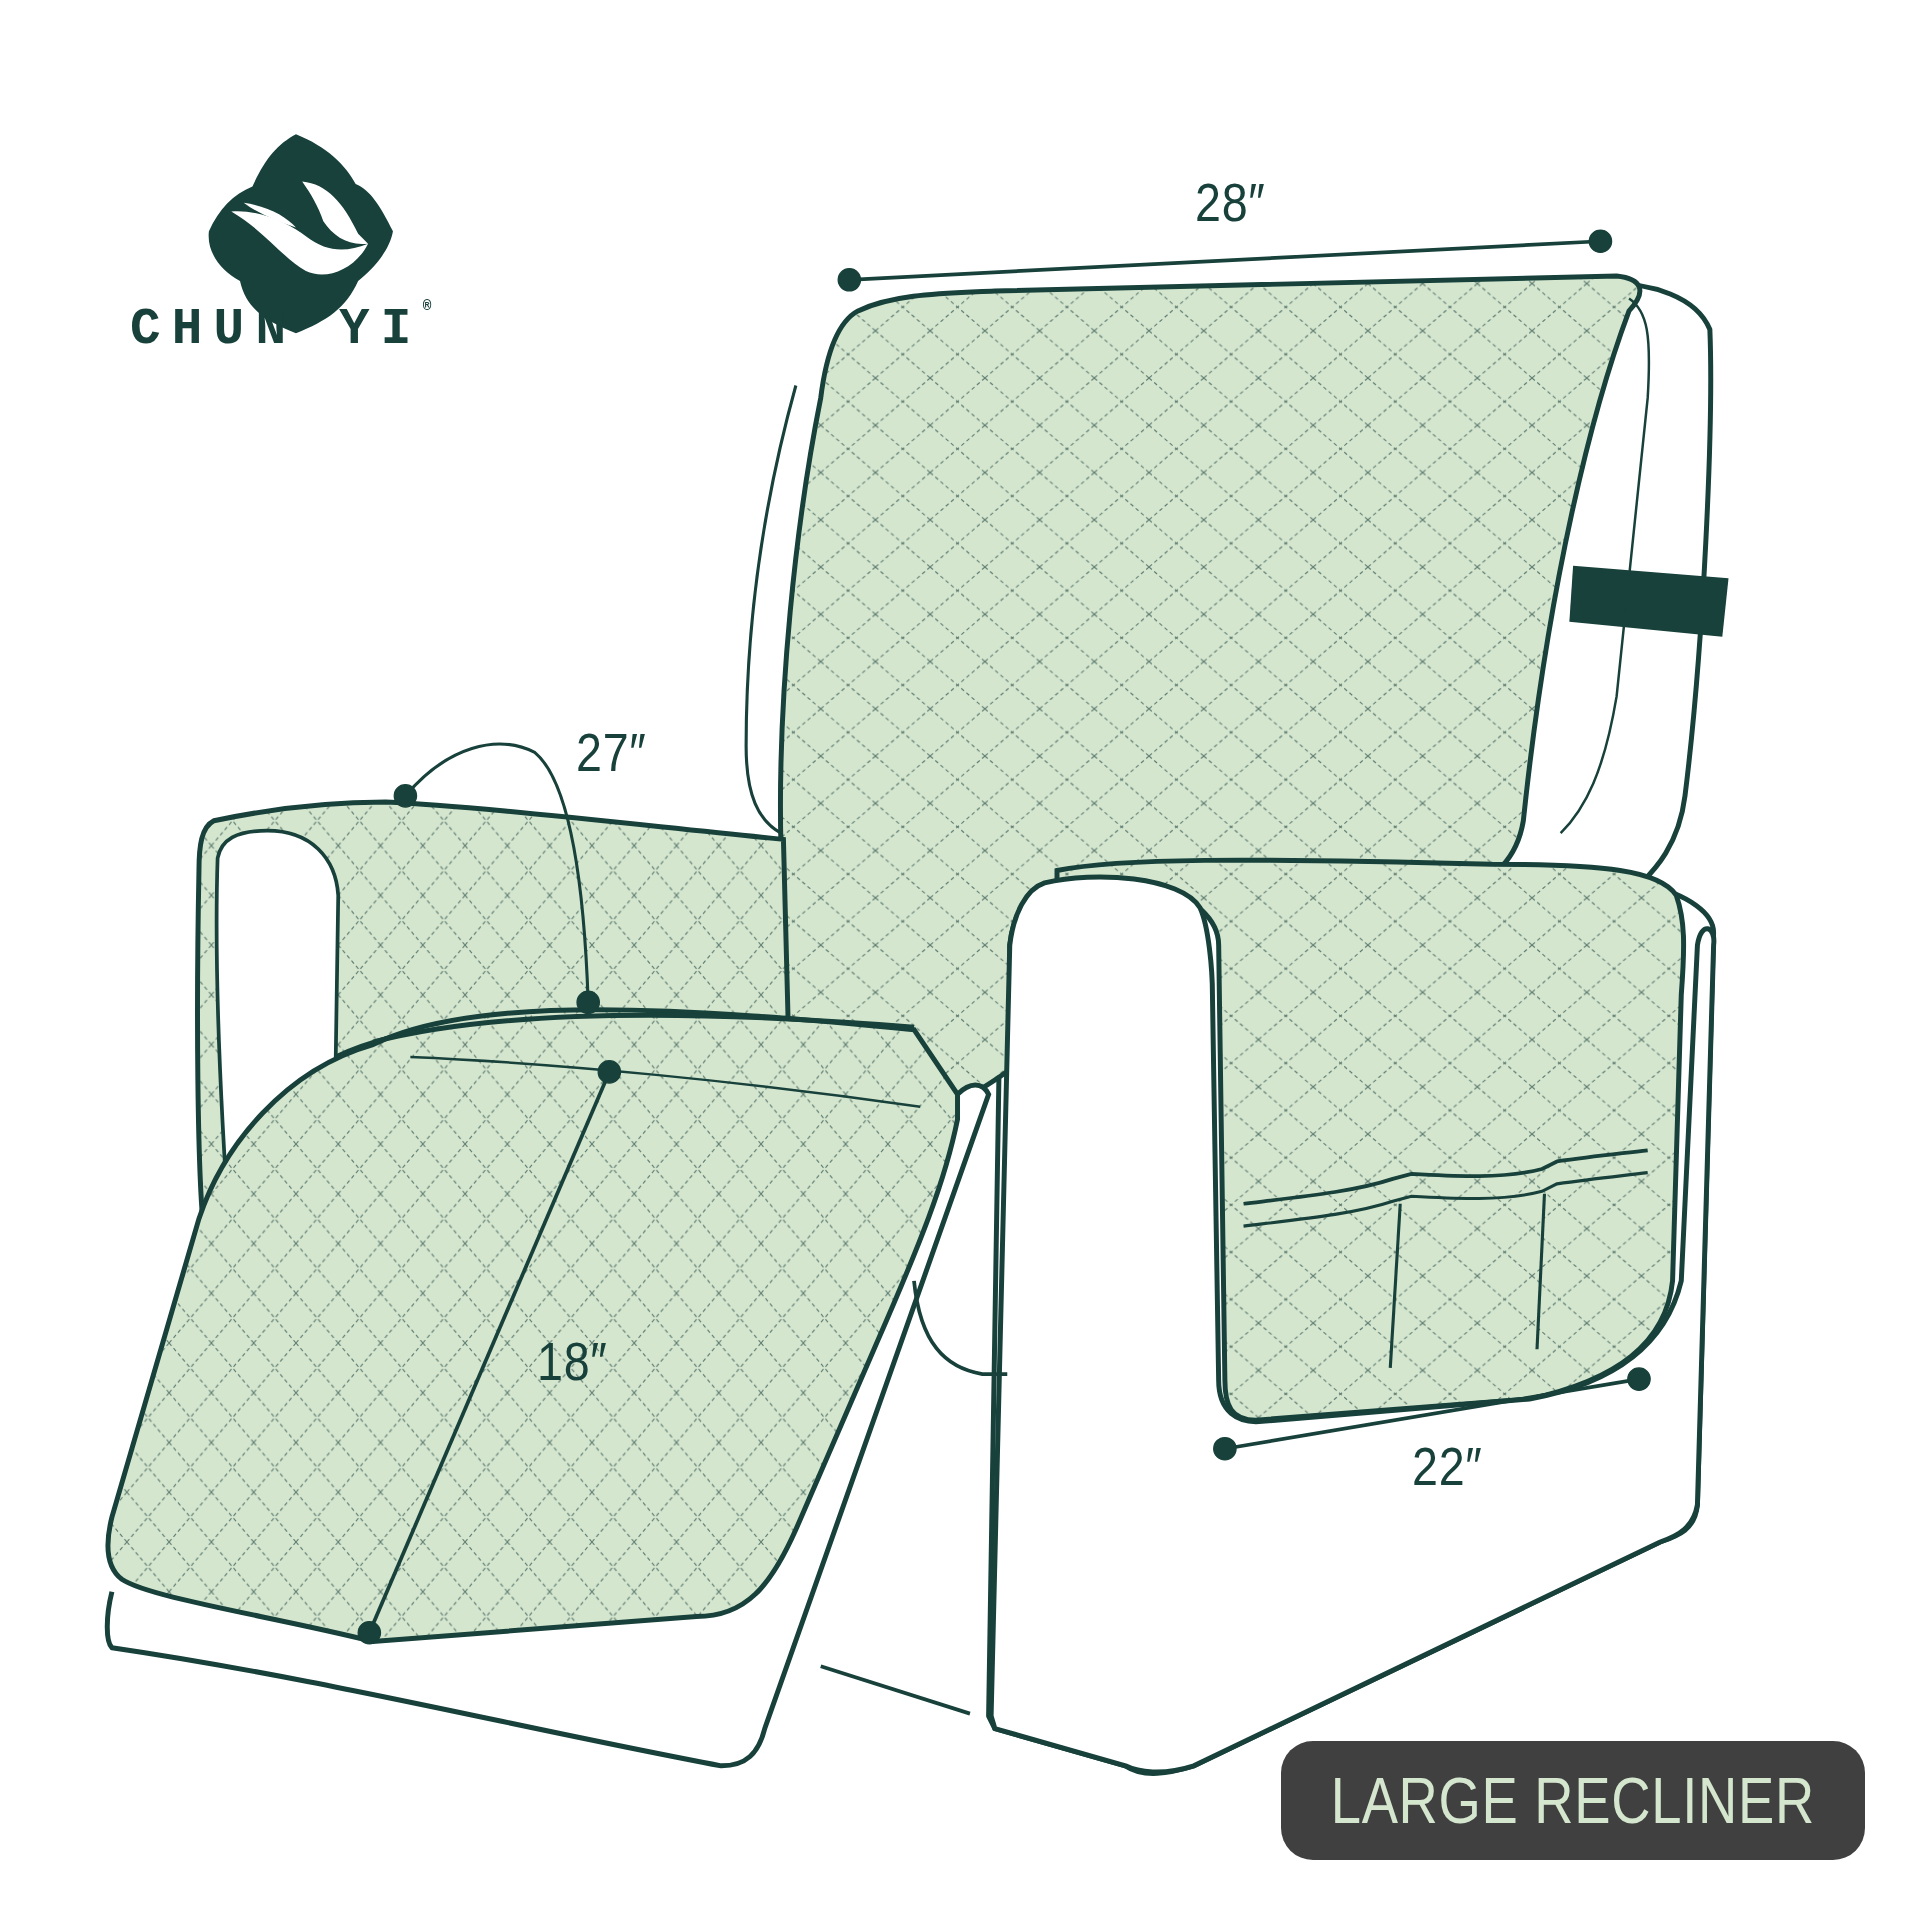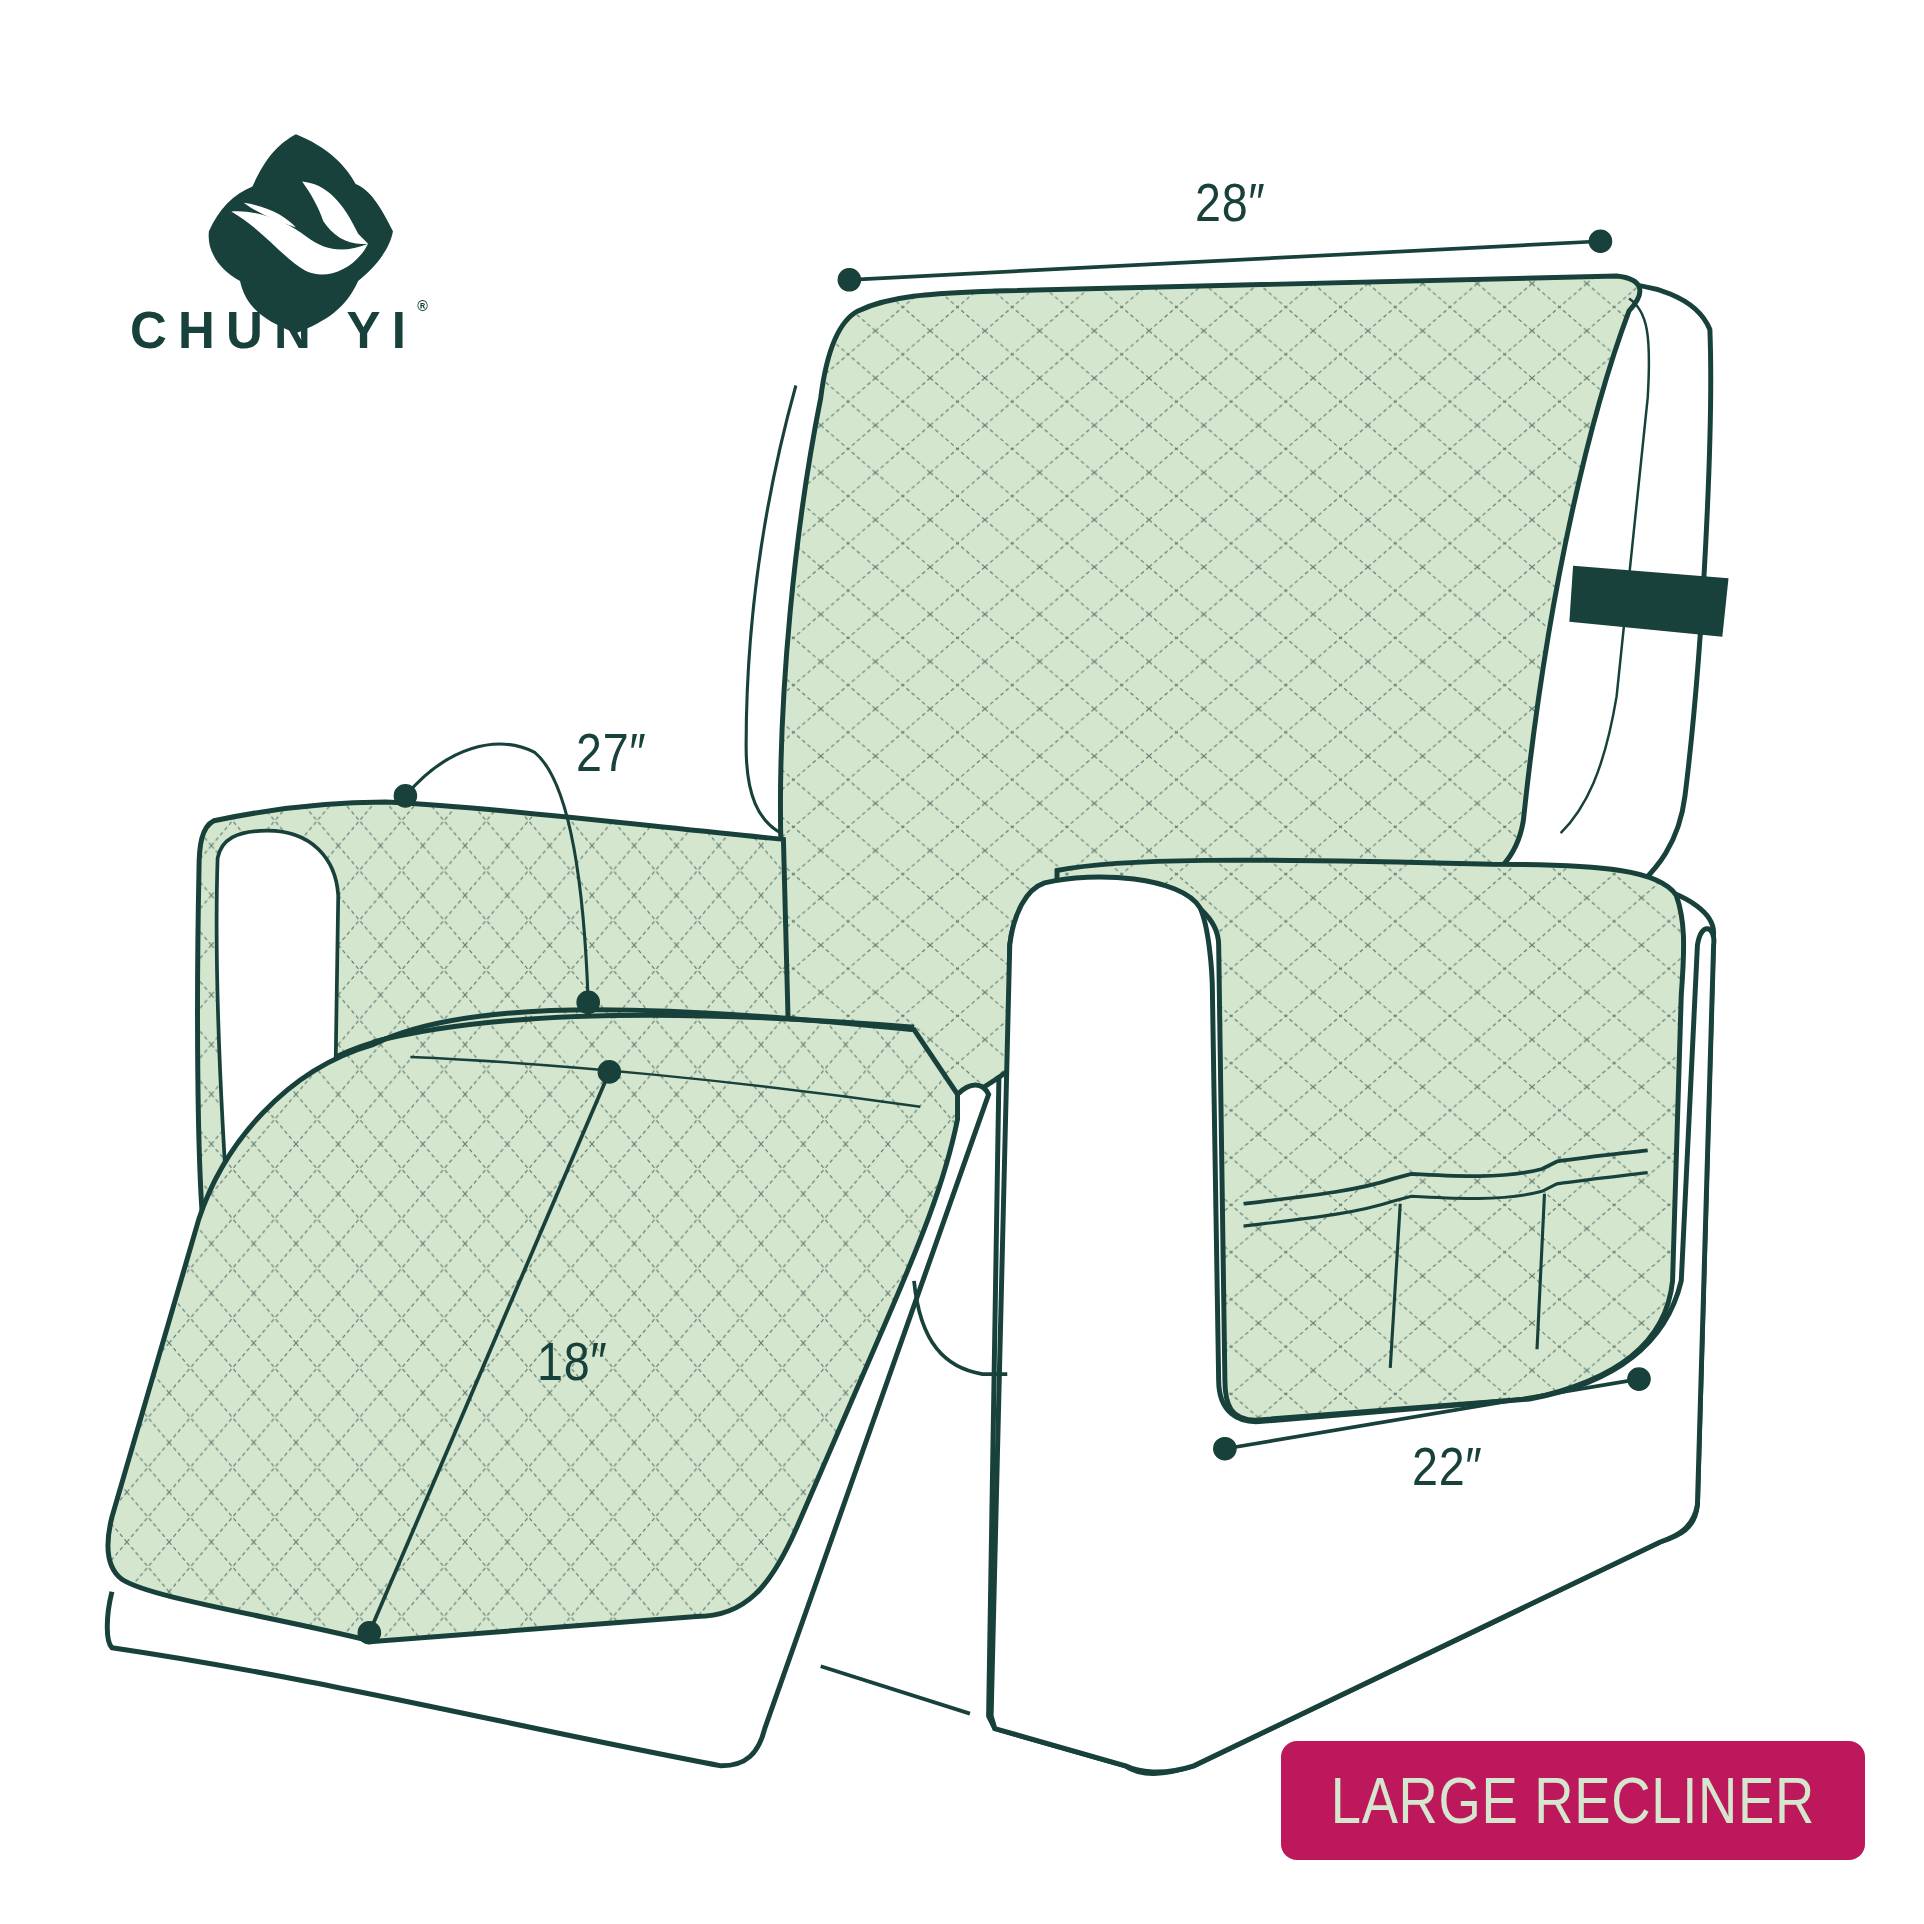--- a/index.html
+++ b/index.html
@@ -1,21 +1,21 @@
 <!DOCTYPE html>
 <html style="font-size:13px"><head>
 <meta charset="utf-8">
 <style>
   html, body { margin:0; padding:0; background:#ffffff; }
   body { width:1925px; height:1925px; position:relative; overflow:hidden; font-family:"DejaVu Sans", sans-serif; }
   svg.scene { position:absolute; left:0; top:0; width:1925px; height:1925px; }
   .lbl { position:absolute; color:#17413a; font-family:"Liberation Sans", sans-serif; font-size:53px; letter-spacing:0.8px; transform:scaleX(0.88); transform-origin:left top; }
-  .brand { position:absolute; left:130px; top:301px; color:#17413a; font-family:Liberation Sans, sans-serif; font-weight:bold; font-size:51px; letter-spacing:11.2px;text-align:center; }
+  .brand { position:absolute; left:130px; top:301px; color:#17413a; font-family:Liberation Mono, monospace; font-weight:bold; font-size:51px; letter-spacing:11.2px;text-align:center; }
   .brand sup { font-size:14.4px; letter-spacing:0; vertical-align:top; position:relative; top:-3.2px; }
-  .badge { position:absolute; left:1281px; top:1741px; width:584px; height:119px; background:#be185d; border-radius:16px; display:flex; align-items:center; justify-content:center; }
+  .badge { position:absolute; left:1281px; top:1741px; width:584px; height:119px; background:#404040; border-radius:32px; display:flex; align-items:center; justify-content:center; }
   .badge span { color:#d5e6cf; font-family:"Liberation Sans", sans-serif; font-size:64px; letter-spacing:0.8px; transform:scaleX(0.85); display:inline-block; }
 </style>
 </head>
 <body>
 
 <svg class="scene" viewBox="0 0 1548 1548">
   <defs>
     <pattern id="quilt" patternUnits="userSpaceOnUse" width="44" height="38" patternTransform="rotate(0)">
       <rect width="44" height="38" fill="#d5e6cf"></rect>
       <path d="M0 0 L44 38 M44 0 L0 38" stroke="#5b7a6e" stroke-width="0.9" stroke-dasharray="3 2.5" fill="none"></path>

